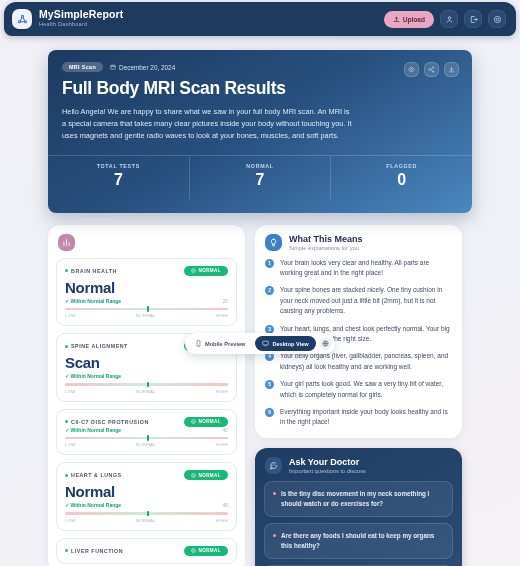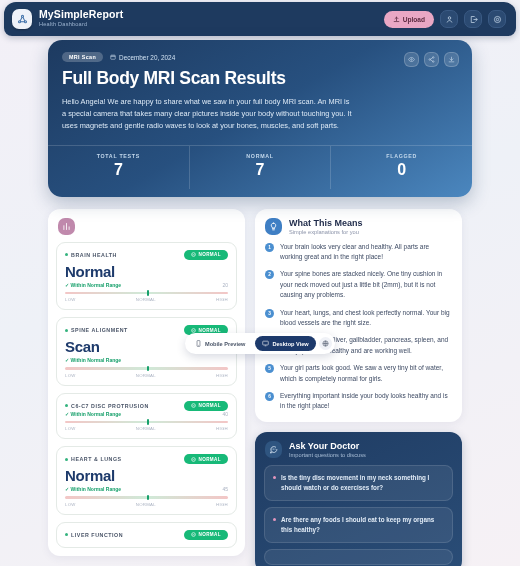--- a/index.html
+++ b/index.html
@@ -46,25 +46,25 @@
   }
   .icon-btn {
     width: 18px; height: 18px; border-radius: 7px;
     background: #2b4a72; border: 1px solid #3a5a84;
     display: flex; align-items: center; justify-content: center;
     cursor: pointer;
   }
 
   
   .hero {
-    margin: 4px 48px 0 48px;
-    border-radius: 14px;
+    margin: 14px 48px 0 48px;
+    border-radius: 8px;
     background: linear-gradient(150deg,#1d3a60 0%,#27507f 48%,#4b87bf 100%);
     color: #fff;
-    padding: 12px 14px 8px 14px;
+    padding: 12px 14px 14px 14px;
     box-shadow: 0 6px 18px rgba(30,58,95,.28);
     position: relative;
     overflow: hidden;
   }
   .hero-meta { display: flex; align-items: center; gap: 7px; }
   .pill {
     background: rgba(255,255,255,.22);
     border-radius: 8px; padding: 2px 7px;
     font-size: 5.4px; font-weight: bold; letter-spacing: .35px;
   }

